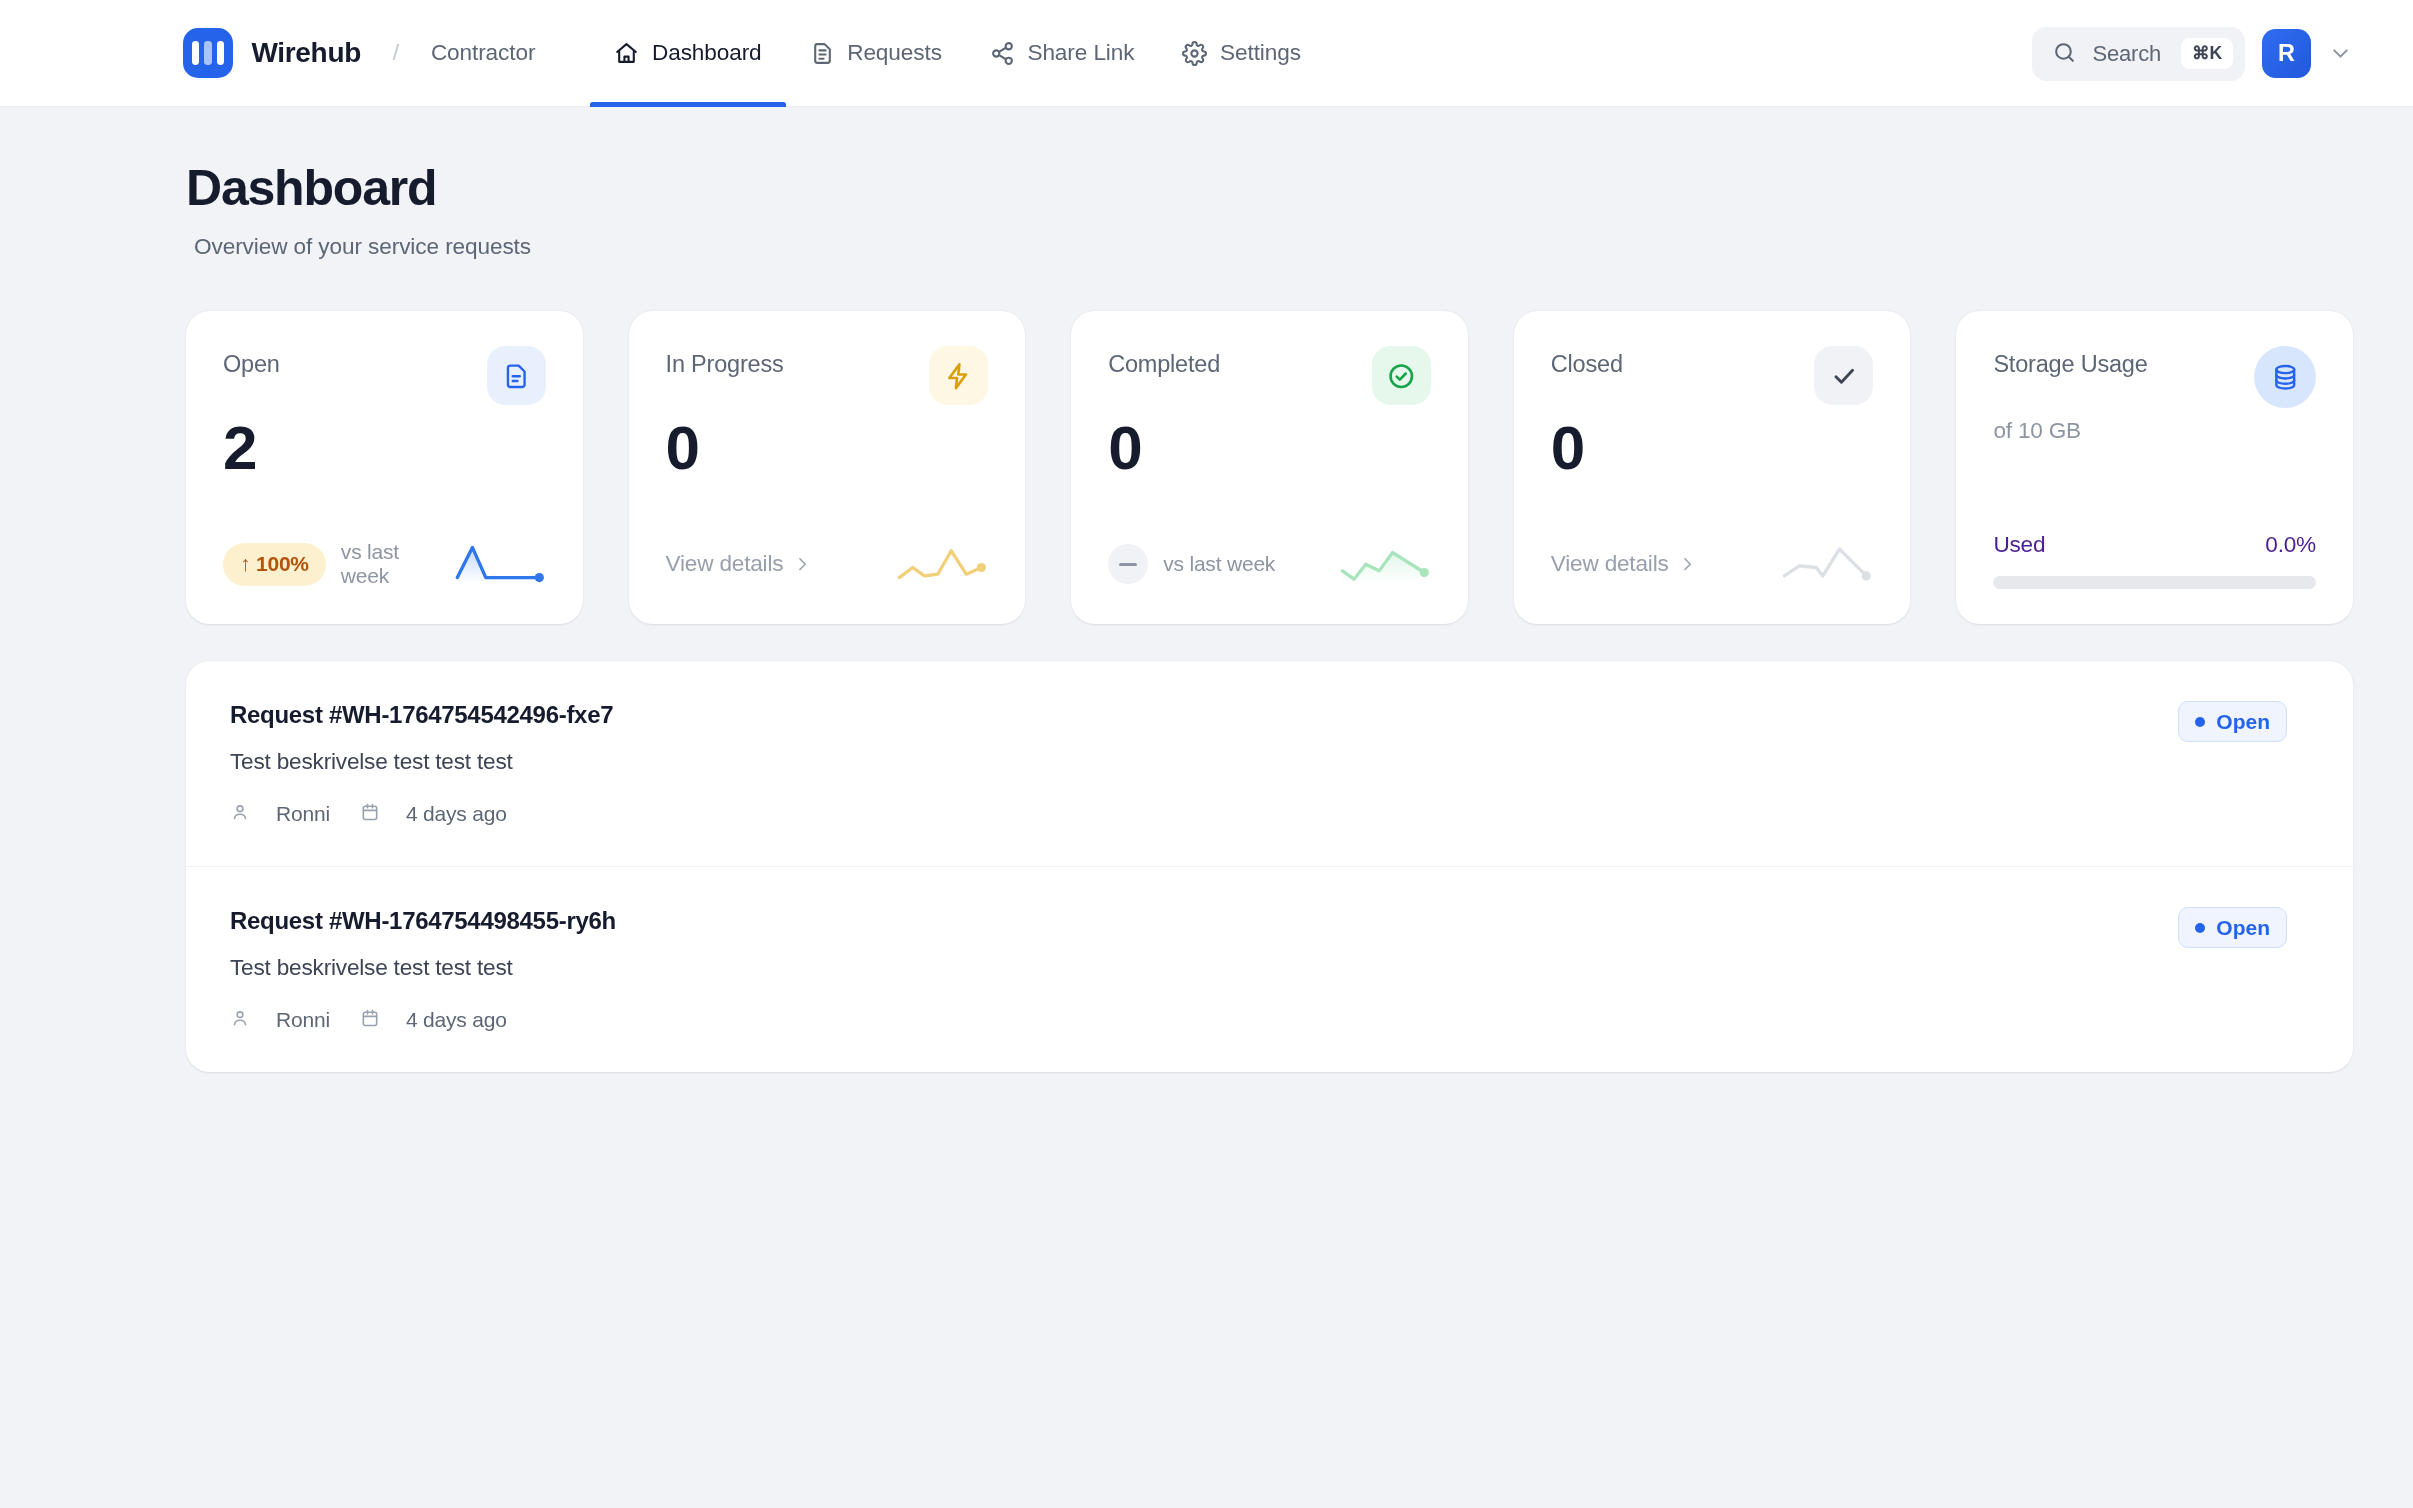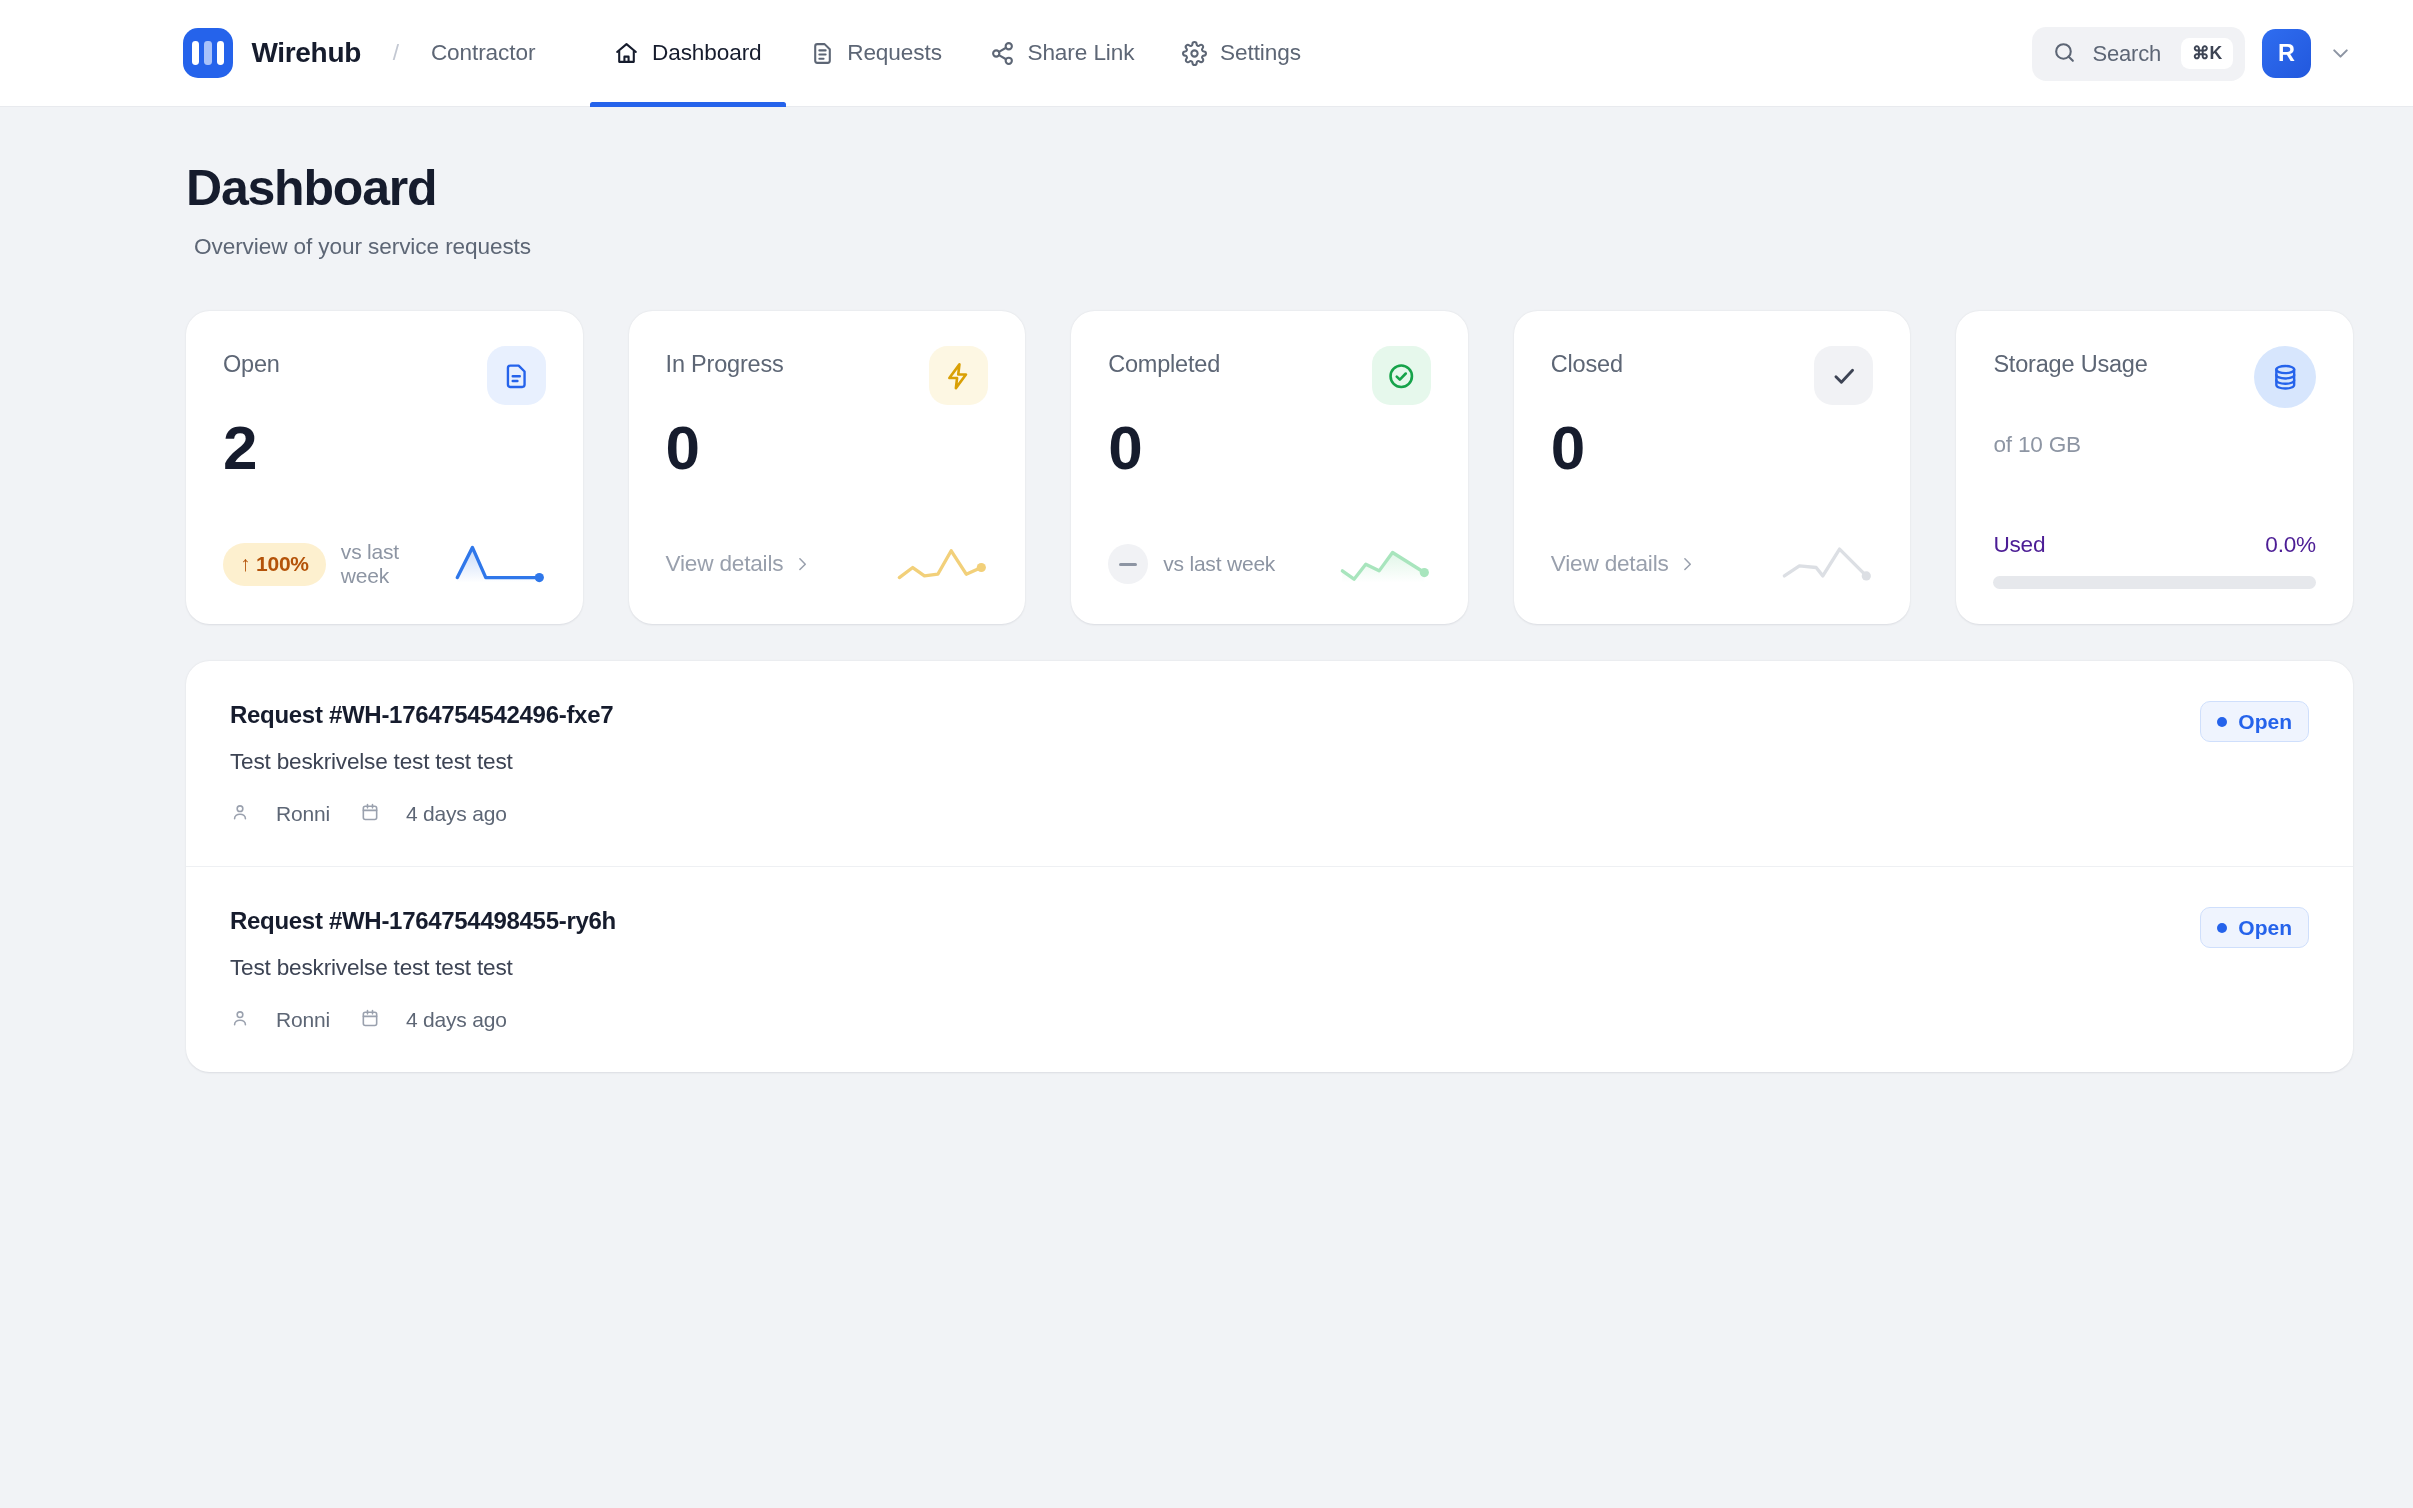--- a/index.html
+++ b/index.html
@@ -132,21 +132,21 @@
     flex-shrink: 0;
   }
   .dashpill span { display:block; width: 18.4px; height: 3.4px; background: #8d95a3; border-radius: 1.7px; }
   .vs { font-size: 21px; color: #8d95a3; letter-spacing: -0.2px; line-height: 1.18; }
   .viewdetails {
     font-size: 22.6px; color: #99a0ad; letter-spacing: -0.2px;
     display: inline-flex; align-items: center; gap: 9.2px; cursor: pointer;
   }
   .spark { margin-left: auto; flex-shrink: 0; }
 
-  .store-sub { font-size: 22.6px; color: #8d95a3; margin-top: 24px; letter-spacing: -0.2px; }
+  .store-sub { font-size: 22.6px; color: #8d95a3; margin-top: 10px; letter-spacing: -0.2px; }
   .store-row {
     margin-top: auto;
     display: flex; align-items: center; justify-content: space-between;
     font-size: 22.6px; color: #4c1d95; letter-spacing: -0.2px;
   }
   .store-bar {
     height: 13.4px; background: #e6e8ec; border-radius: 837px; margin-top: 17.6px; overflow: hidden;
   }
   .store-bar > i { display: block; height: 100%; background: #2563eb; border-radius: 837px; }
 
@@ -163,21 +163,21 @@
     cursor: pointer; padding-top: 27px;
   }
 
   .list {
     margin-top: 37px;
     background: #fff; border-radius: 23.5px;
     box-shadow: 0 0.8px 2.5px rgba(16,24,40,.06), 0 0.8px 1.7px rgba(16,24,40,.04);
     overflow: hidden;
   }
   .row {
-    padding: 40px 44px 40px 44px;
+    padding: 40px 66px 40px 44px;
     display: flex; align-items: flex-start; justify-content: space-between;
     cursor: pointer;
   }
   .row + .row { border-top: 0.8px solid #eef0f3; }
   .row-title { font-size: 24px; font-weight: 700; color: #161c2d; letter-spacing: -0.3px; }
   .row-desc  { font-size: 22.6px; color: #3d4454; margin-top: 20px; letter-spacing: -0.2px; }
   .row-meta  { display: flex; align-items: center; gap: 30px; margin-top: 27px; }
   .meta { display: flex; align-items: flex-start; gap: 26px; font-size: 21px; color: #5d6675; letter-spacing: -0.2px; }
   .badge {
     display: inline-flex; align-items: center; gap: 11px;

